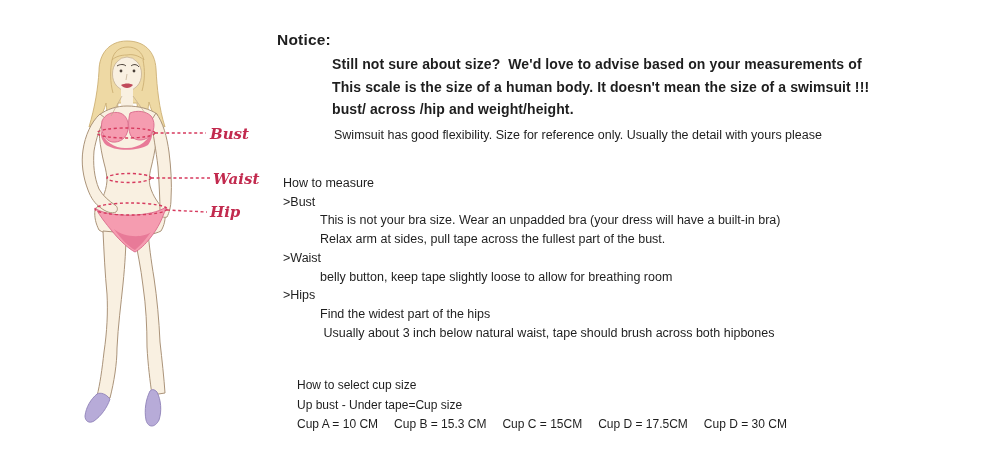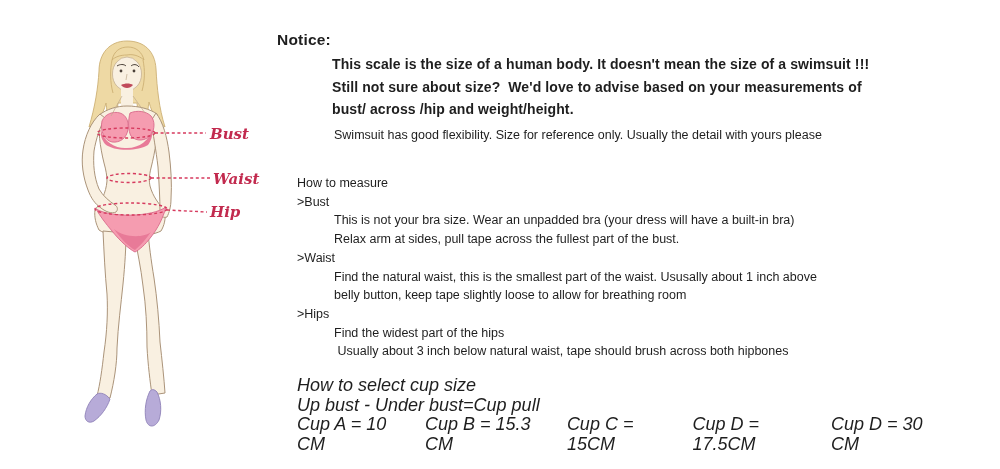--- a/index.html
+++ b/index.html
@@ -24,29 +24,29 @@
   .warning-block {
     left: 332px; top: 53px; width: 600px;
     font-size: 14px; font-weight: 700; line-height: 22.5px;
     letter-spacing: 0.1px;
   }
   .flex-block {
     left: 334px; top: 124px; width: 580px;
     font-size: 12.5px; line-height: 22px;
   }
   .measure-block {
-    left: 297px; top: 174px; width: 620px;
+    left: 283px; top: 174px; width: 620px;
     font-size: 12.5px; line-height: 18.7px;
   }
   .measure-block .indent { padding-left: 37px; }
   .cup-block {
     left: 297px; top: 376px; width: 640px;
-    font-size: 18px; line-height: 19.5px; font-style: italic;
+    font-size: 12px; line-height: 19.5px;
   }
-  .cup-row { display: flex; gap: 24px; }
+  .cup-row { display: flex; gap: 16px; }
 
   
   .figure-svg { left: 0; top: 0; }
   .sketch { stroke: #ab947a; stroke-width: 1; }
   .sketch-thin { stroke: #bfa98d; stroke-width: 0.7; }
   .bikini-edge { stroke: #d96a8b; stroke-width: 0.9; }
   .hair-edge { stroke: #cdb074; stroke-width: 0.9; }
   .shoe-edge { stroke: #8f81b8; stroke-width: 0.9; }
   .dash { stroke-dasharray: 3 2.6; stroke-width: 1.4; fill: none; }
   .fig-label {
@@ -128,45 +128,44 @@
     <g fill="#c22a4e">
       <text class="fig-label" x="210" y="139">Bust</text>
       <text class="fig-label" x="213" y="184">Waist</text>
       <text class="fig-label" x="210" y="217">Hip</text>
     </g>
   </svg>
 
   <div class="abs notice-title">Notice:</div>
 
   <div class="abs warning-block">
+    <div class="line">Still not sure about size?  We'd love to advise based on your measurements of</div>
     <div class="line">This scale is the size of a human body. It doesn't mean the size of a swimsuit !!!</div>
-    <div class="line">Still not sure about size?  We'd love to advise based on your measurements of</div>
     <div class="line">bust/ across /hip and weight/height.</div>
   </div>
 
   <div class="abs flex-block">
     <div class="line">Swimsuit has good flexibility. Size for reference only. Usually the detail with yours please</div>
   </div>
 
   <div class="abs measure-block">
     <div class="line">How to measure</div>
     <div class="line">&gt;Bust</div>
     <div class="line indent">This is not your bra size. Wear an unpadded bra (your dress will have a built-in bra)</div>
     <div class="line indent">Relax arm at sides, pull tape across the fullest part of the bust.</div>
     <div class="line">&gt;Waist</div>
-    <div class="line indent">Find the natural waist, this is the smallest part of the waist. Ususally about 1 inch above</div>
     <div class="line indent">belly button, keep tape slightly loose to allow for breathing room</div>
     <div class="line">&gt;Hips</div>
     <div class="line indent">Find the widest part of the hips</div>
     <div class="line indent"> Usually about 3 inch below natural waist, tape should brush across both hipbones</div>
   </div>
 
   <div class="abs cup-block">
     <div class="line">How to select cup size</div>
-    <div class="line">Up bust - Under bust=Cup pull</div>
+    <div class="line">Up bust - Under tape=Cup size</div>
     <div class="cup-row">
       <span class="line">Cup A = 10 CM</span>
       <span class="line">Cup B = 15.3 CM</span>
       <span class="line">Cup C = 15CM</span>
       <span class="line">Cup D = 17.5CM</span>
       <span class="line">Cup D = 30 CM</span>
     </div>
   </div>
 
 </div>

